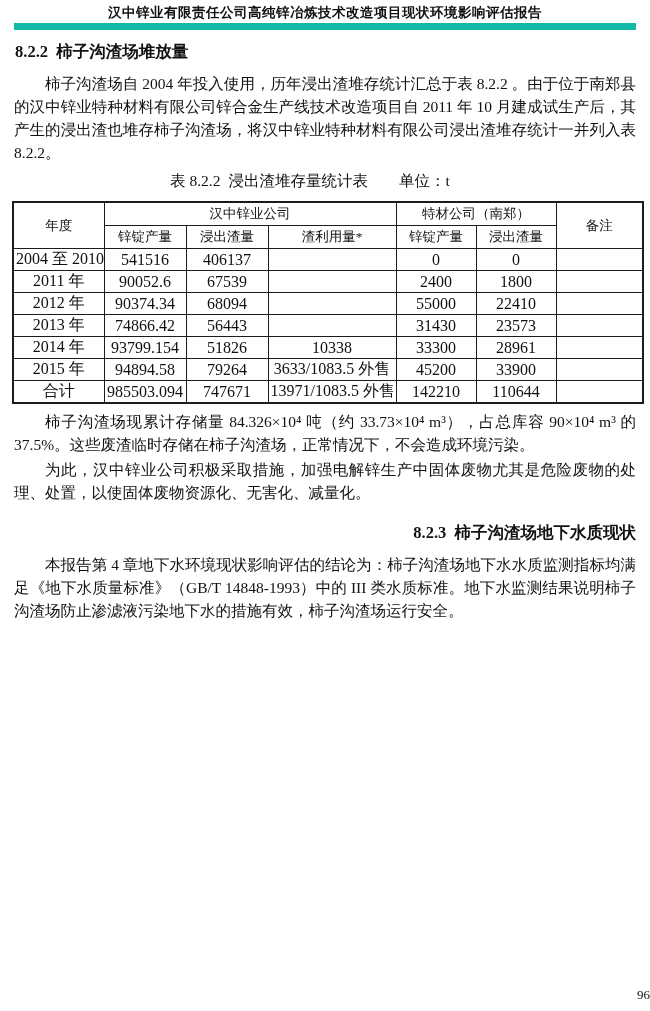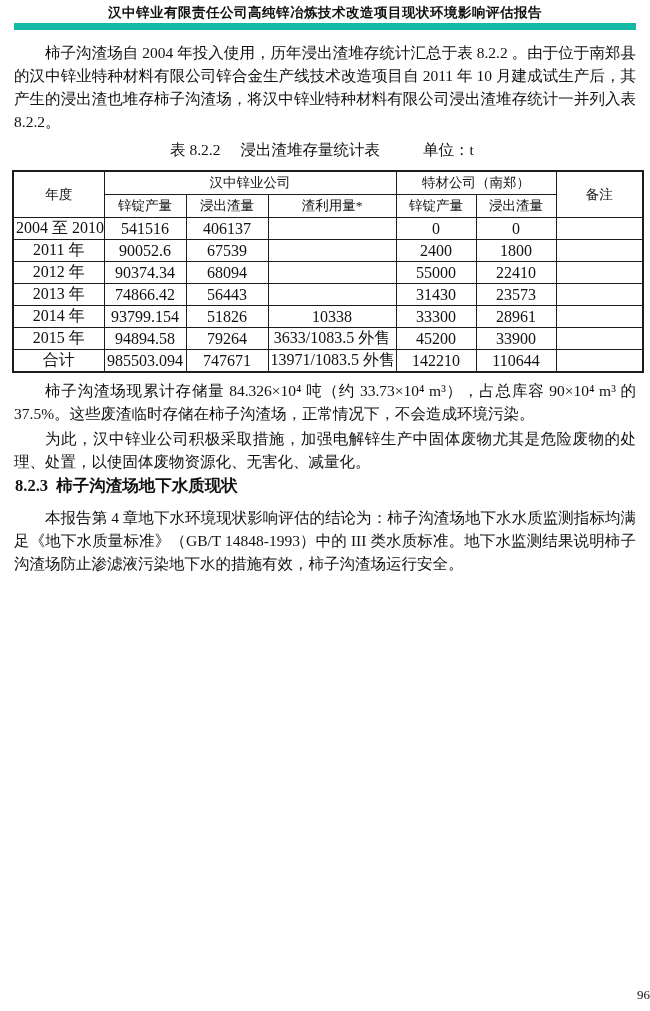--- a/index.html
+++ b/index.html
@@ -17,34 +17,34 @@
     padding:5px 0 3px 0;
     border-bottom:7px solid #14b8a6;
     letter-spacing:0.5px;
   }
   .sec-heading{
     font-size:16.5px;font-weight:700;
     line-height:18px;
     margin:13px 0 0 1px;
     white-space:pre-wrap;
   }
-  .sec-heading.h823{margin-top:4px;}
+  .sec-heading.h823{margin-top:20px;text-align:right;}
   p.body-text{
     font-size:15.5px;
     line-height:23px;
     text-align:justify;
     text-indent:2em;
     margin:0 0 2px 0;
   }
   p.mt-first{margin-top:11px;}
   p.mt-after-table{margin-top:6px;}
   p.mt-sec{margin-top:11px;}
   .table-caption{
     display:flex;align-items:baseline;
-    column-gap:20px;
+    column-gap:8px;
     margin:6px 0 4px 156px;
     font-size:15.5px;line-height:21px;
   }
   .table-caption .caption-unit{margin-left:23px;}
   table.stats-table{
     width:630px;
     margin:10px 0 0 -2px;
     border-collapse:collapse;
     table-layout:fixed;
     border:2px solid #1c1c1c;
@@ -79,20 +79,21 @@
     font-size:13px;
   }
 </style>
 </head>
 <body>
 
 <div class="page">
 
   <div class="doc-header">汉中锌业有限责任公司高纯锌冶炼技术改造项目现状环境影响评估报告</div>
 
+  <div class="sec-heading">8.2.2  柿子沟渣场堆放量</div>
 
   <p class="body-text mt-first">柿子沟渣场自 2004 年投入使用，历年浸出渣堆存统计汇总于表 8.2.2 。由于位于南郑县的汉中锌业特种材料有限公司锌合金生产线技术改造项目自 2011 年 10 月建成试生产后，其产生的浸出渣也堆存柿子沟渣场，将汉中锌业特种材料有限公司浸出渣堆存统计一并列入表 8.2.2。</p>
 
   <div class="table-caption">
     <span>表 8.2.2</span>
     <span>浸出渣堆存量统计表</span>
     <span class="caption-unit">单位：t</span>
   </div>
 
   <table class="stats-table">

